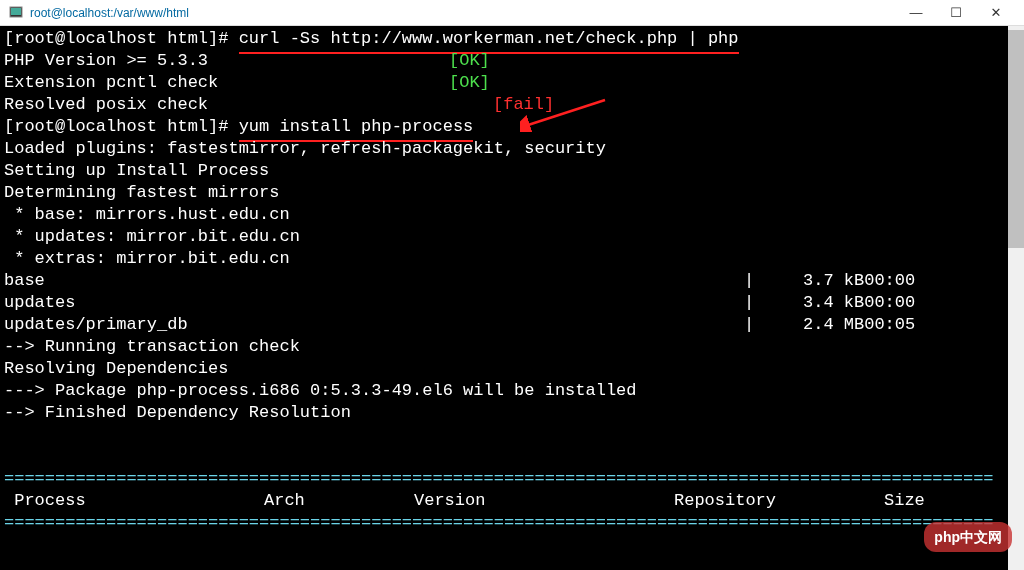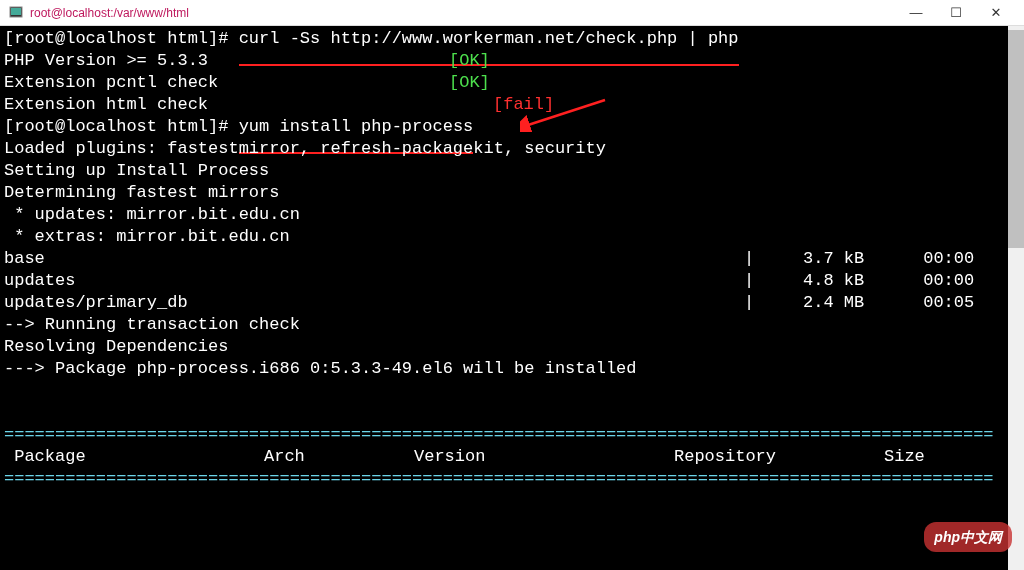--- a/index.html
+++ b/index.html
@@ -21,21 +21,21 @@
       font-size: 12px;
     }
     .titlebar-icon {
       width: 16px;
       height: 16px;
       margin-right: 6px;
       display: flex;
       align-items: center;
       justify-content: center;
     }
-    .titlebar-title { flex: 1; color: #be185d; }
+    .titlebar-title { flex: 1; color: #0369a1; }
     .titlebar-controls { display: flex; gap: 0; }
     .titlebar-btn {
       width: 40px;
       height: 24px;
       display: flex;
       align-items: center;
       justify-content: center;
       font-size: 13px;
       color: #333;
     }
@@ -46,21 +46,21 @@
       padding: 2px 4px;
       font-size: 17px;
       line-height: 22px;
       position: relative;
     }
     .line { white-space: pre; }
     .green { color: #4de04d; }
     .red { color: #ff3030; margin-left: 44px; }
     .underline-red {
       border-bottom: 2px solid #ff2020;
-      padding-bottom: 16px;
+      padding-bottom: 4px;
     }
     .arrow {
       position: absolute;
       left: 520px;
       top: 66px;
       width: 90px;
       height: 40px;
       pointer-events: none;
     }
     .table-sep {
@@ -71,38 +71,37 @@
       position: absolute;
       right: 12px;
       bottom: 18px;
       background: rgba(200,50,50,0.8);
       color: #fff;
       font-family: sans-serif;
       font-size: 14px;
       padding: 4px 10px;
       border-radius: 12px;
       font-weight: bold;
-      font-style: italic;
     }
     .scrollbar-right {
       position: absolute;
       right: 0;
       top: 0;
       bottom: 0;
       width: 16px;
       background: #f0f0f0;
     }
     .scrollbar-thumb {
       background: #c0c0c0;
       width: 100%;
       height: 40%;
       margin-top: 4px;
     }
     .col-size { display: inline-block; width: 110px; text-align: right; font-family: Liberation Mono, monospace; }
-    .col-time { display: inline-block; width: 110px; text-align: right; }
+    .col-time { display: inline-block; width: 110px; }
   </style>
 </head>
 <body>
 
 <div class="titlebar">
   <span class="titlebar-icon">
     <svg width="14" height="14" viewBox="0 0 14 14">
         <rect x="1" y="1" width="12" height="10" fill="#333" stroke="#888"></rect>
         <rect x="2" y="2" width="10" height="7" fill="#4a9"></rect>
       </svg>
@@ -119,47 +118,49 @@
   <div class="scrollbar-right">
     <div class="scrollbar-thumb"></div>
   </div>
 
   <div class="line"><span>[root@localhost html]# </span><span class="underline-red">curl -Ss http://www.workerman.net/check.php | php</span></div>
 
   <div class="line"><span style="display:inline-block;width:445px">PHP Version &gt;= 5.3.3</span><span class="green">[OK]</span></div>
 
   <div class="line"><span style="display:inline-block;width:445px">Extension pcntl check</span><span class="green">[OK]</span></div>
 
-  <div class="line"><span style="display:inline-block;width:445px">Extension html check</span><span class="red">[fail]</span></div>
+  <div class="line"><span style="display:inline-block;width:445px">Resolved posix check</span><span class="red">[fail]</span></div>
 
   <svg class="arrow">
     <defs>
         <marker id="ah" markerWidth="10" markerHeight="8" refX="2" refY="4" orient="auto">
           <polygon points="0 0, 8 4, 0 8" fill="#ff2020"></polygon>
         </marker>
       </defs>
     <line x1="85" y1="8" x2="5" y2="34" stroke="#ff2020" stroke-width="2.5" marker-end="url(#ah)"></line>
   </svg>
 
   <div class="line"><span>[root@localhost html]# </span><span class="underline-red">yum install php-process</span></div>
 
   <div class="line">Loaded plugins: fastestmirror, refresh-packagekit, security</div>
   <div class="line">Setting up Install Process</div>
   <div class="line">Determining fastest mirrors</div>
+  <div class="line"> * base: mirrors.hust.edu.cn</div>
   <div class="line"> * updates: mirror.bit.edu.cn</div>
   <div class="line"> * extras: mirror.bit.edu.cn</div>
 
   <div class="line"><span style="display:inline-block;width:740px">base</span>|<span class="col-size">3.7 kB</span><span class="col-time">00:00</span></div>
-  <div class="line"><span style="display:inline-block;width:740px">updates</span>|<span class="col-size">4.8 kB</span><span class="col-time">00:00</span></div>
+  <div class="line"><span style="display:inline-block;width:740px">updates</span>|<span class="col-size">3.4 kB</span><span class="col-time">00:00</span></div>
   <div class="line"><span style="display:inline-block;width:740px">updates/primary_db</span>|<span class="col-size">2.4 MB</span><span class="col-time">00:05</span></div>
 
   <div class="line">--&gt; Running transaction check</div>
   <div class="line">Resolving Dependencies</div>
   <div class="line">---&gt; Package php-process.i686 0:5.3.3-49.el6 will be installed</div>
+  <div class="line">--&gt; Finished Dependency Resolution</div>
   <div class="line"> </div>
   <div class="line"> </div>
 
   <div class="line table-sep">=================================================================================================</div>
-  <div class="line"><span style="display:inline-block;width:260px"> Package</span><span style="display:inline-block;width:150px">Arch</span><span style="display:inline-block;width:260px">Version</span><span style="display:inline-block;width:210px">Repository</span><span>Size</span></div>
+  <div class="line"><span style="display:inline-block;width:260px"> Process</span><span style="display:inline-block;width:150px">Arch</span><span style="display:inline-block;width:260px">Version</span><span style="display:inline-block;width:210px">Repository</span><span>Size</span></div>
   <div class="line table-sep">=================================================================================================</div>
 
   <div class="watermark">php中文网</div>
 </div>
 
 </body></html>

